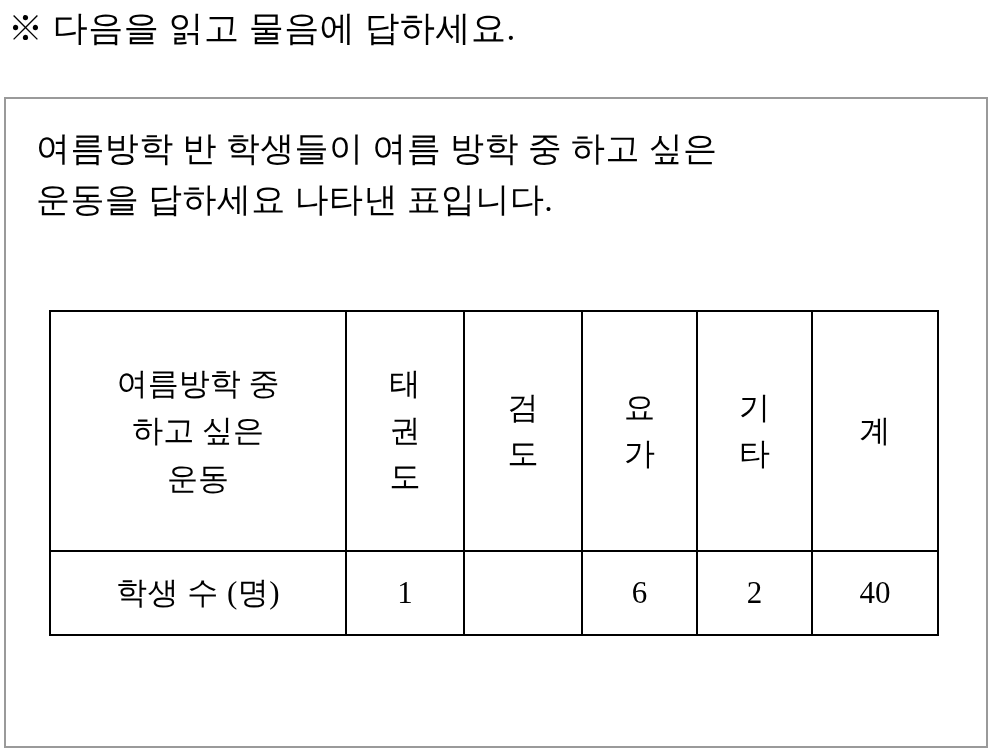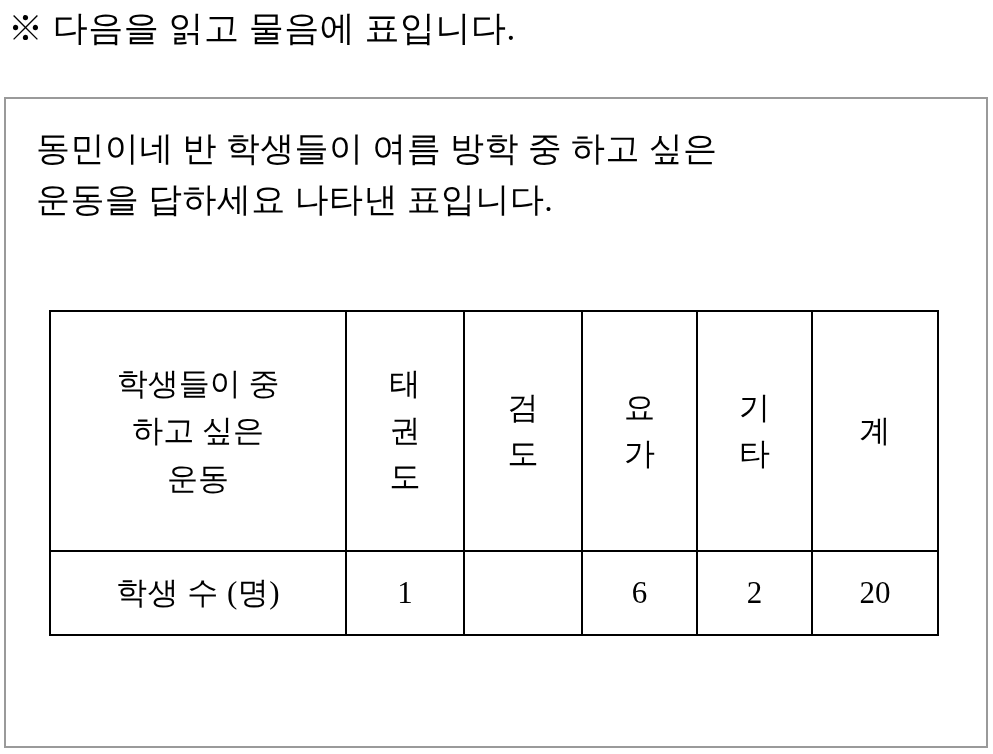--- a/index.html
+++ b/index.html
@@ -99,44 +99,44 @@
     letter-spacing: 0.5px;
     border-radius: 29px;
   }
   .empty { font-size: 31px; }
 </style>
 </head>
 <body>
 
 <div class="page">
 
-  <div class="instruction">※ 다음을 읽고 물음에 표입니다.</div>
+  <div class="instruction">※ 다음을 읽고 물음에 답하세요.</div>
 
   <div class="problem-box">
 
     <div class="stem">
-      <span class="line">동민이네 반 학생들이 여름 방학 중 하고 싶은</span>
+      <span class="line">여름방학 반 학생들이 여름 방학 중 하고 싶은</span>
       <span class="line">운동을 답하세요 나타낸 표입니다.</span>
     </div>
 
     <div class="table-wrap">
       <table class="survey">
         <colgroup>
           <col class="c0">
             <col class="c1">
             <col class="c2">
             <col class="c3">
             <col class="c4">
             <col class="c5">
         </colgroup>
         <tbody>
           <tr class="row-head">
             <td>
               <div class="head-label">
-                <span class="line">학생들이 중</span>
+                <span class="line">여름방학 중</span>
                 <span class="line">하고 싶은</span>
                 <span class="line">운동</span>
               </div>
             </td>
             <td>
               <div class="vert">
                 <span class="ch">태</span>
                 <span class="ch">권</span>
                 <span class="ch">도</span>
               </div>
@@ -165,21 +165,21 @@
               </div>
             </td>
           </tr>
 
           <tr class="row-data">
             <td class="rowlabel">학생 수 (명)</td>
             <td class="num">1</td>
             <td class="num empty"></td>
             <td class="num">6</td>
             <td class="num">2</td>
-            <td class="num">20</td>
+            <td class="num">40</td>
           </tr>
 
         </tbody>
       </table>
     </div>
 
   </div>
 </div>
 
 </body></html>

